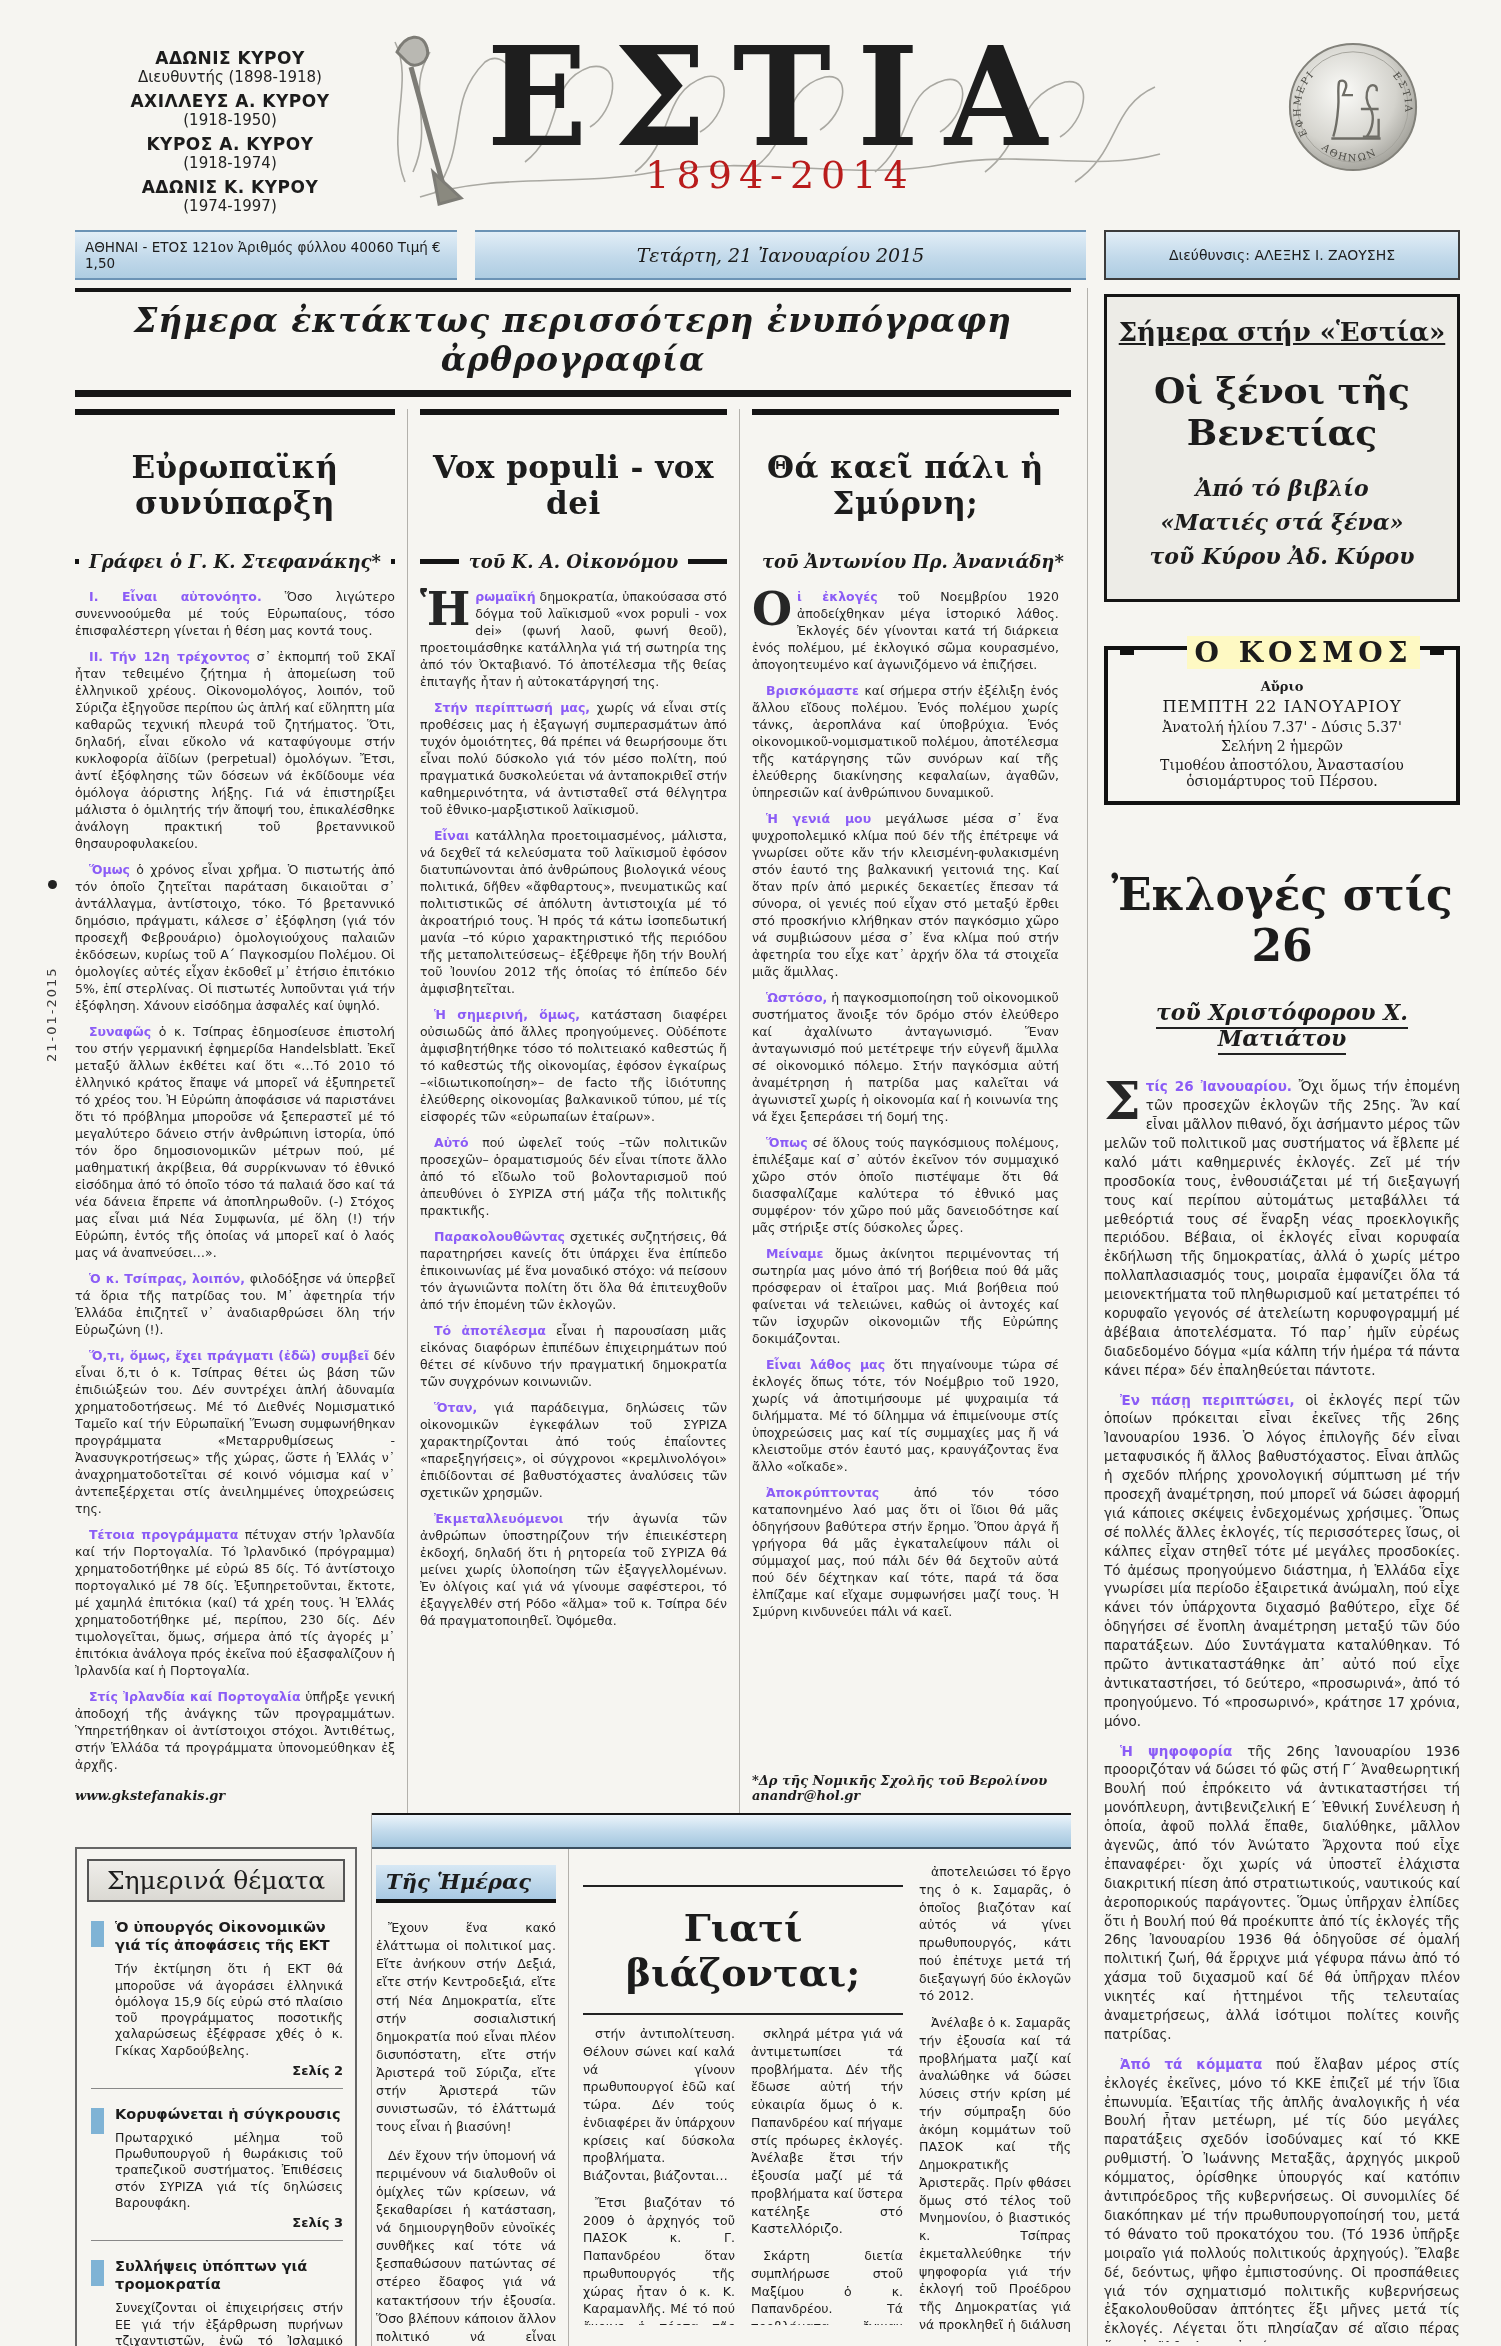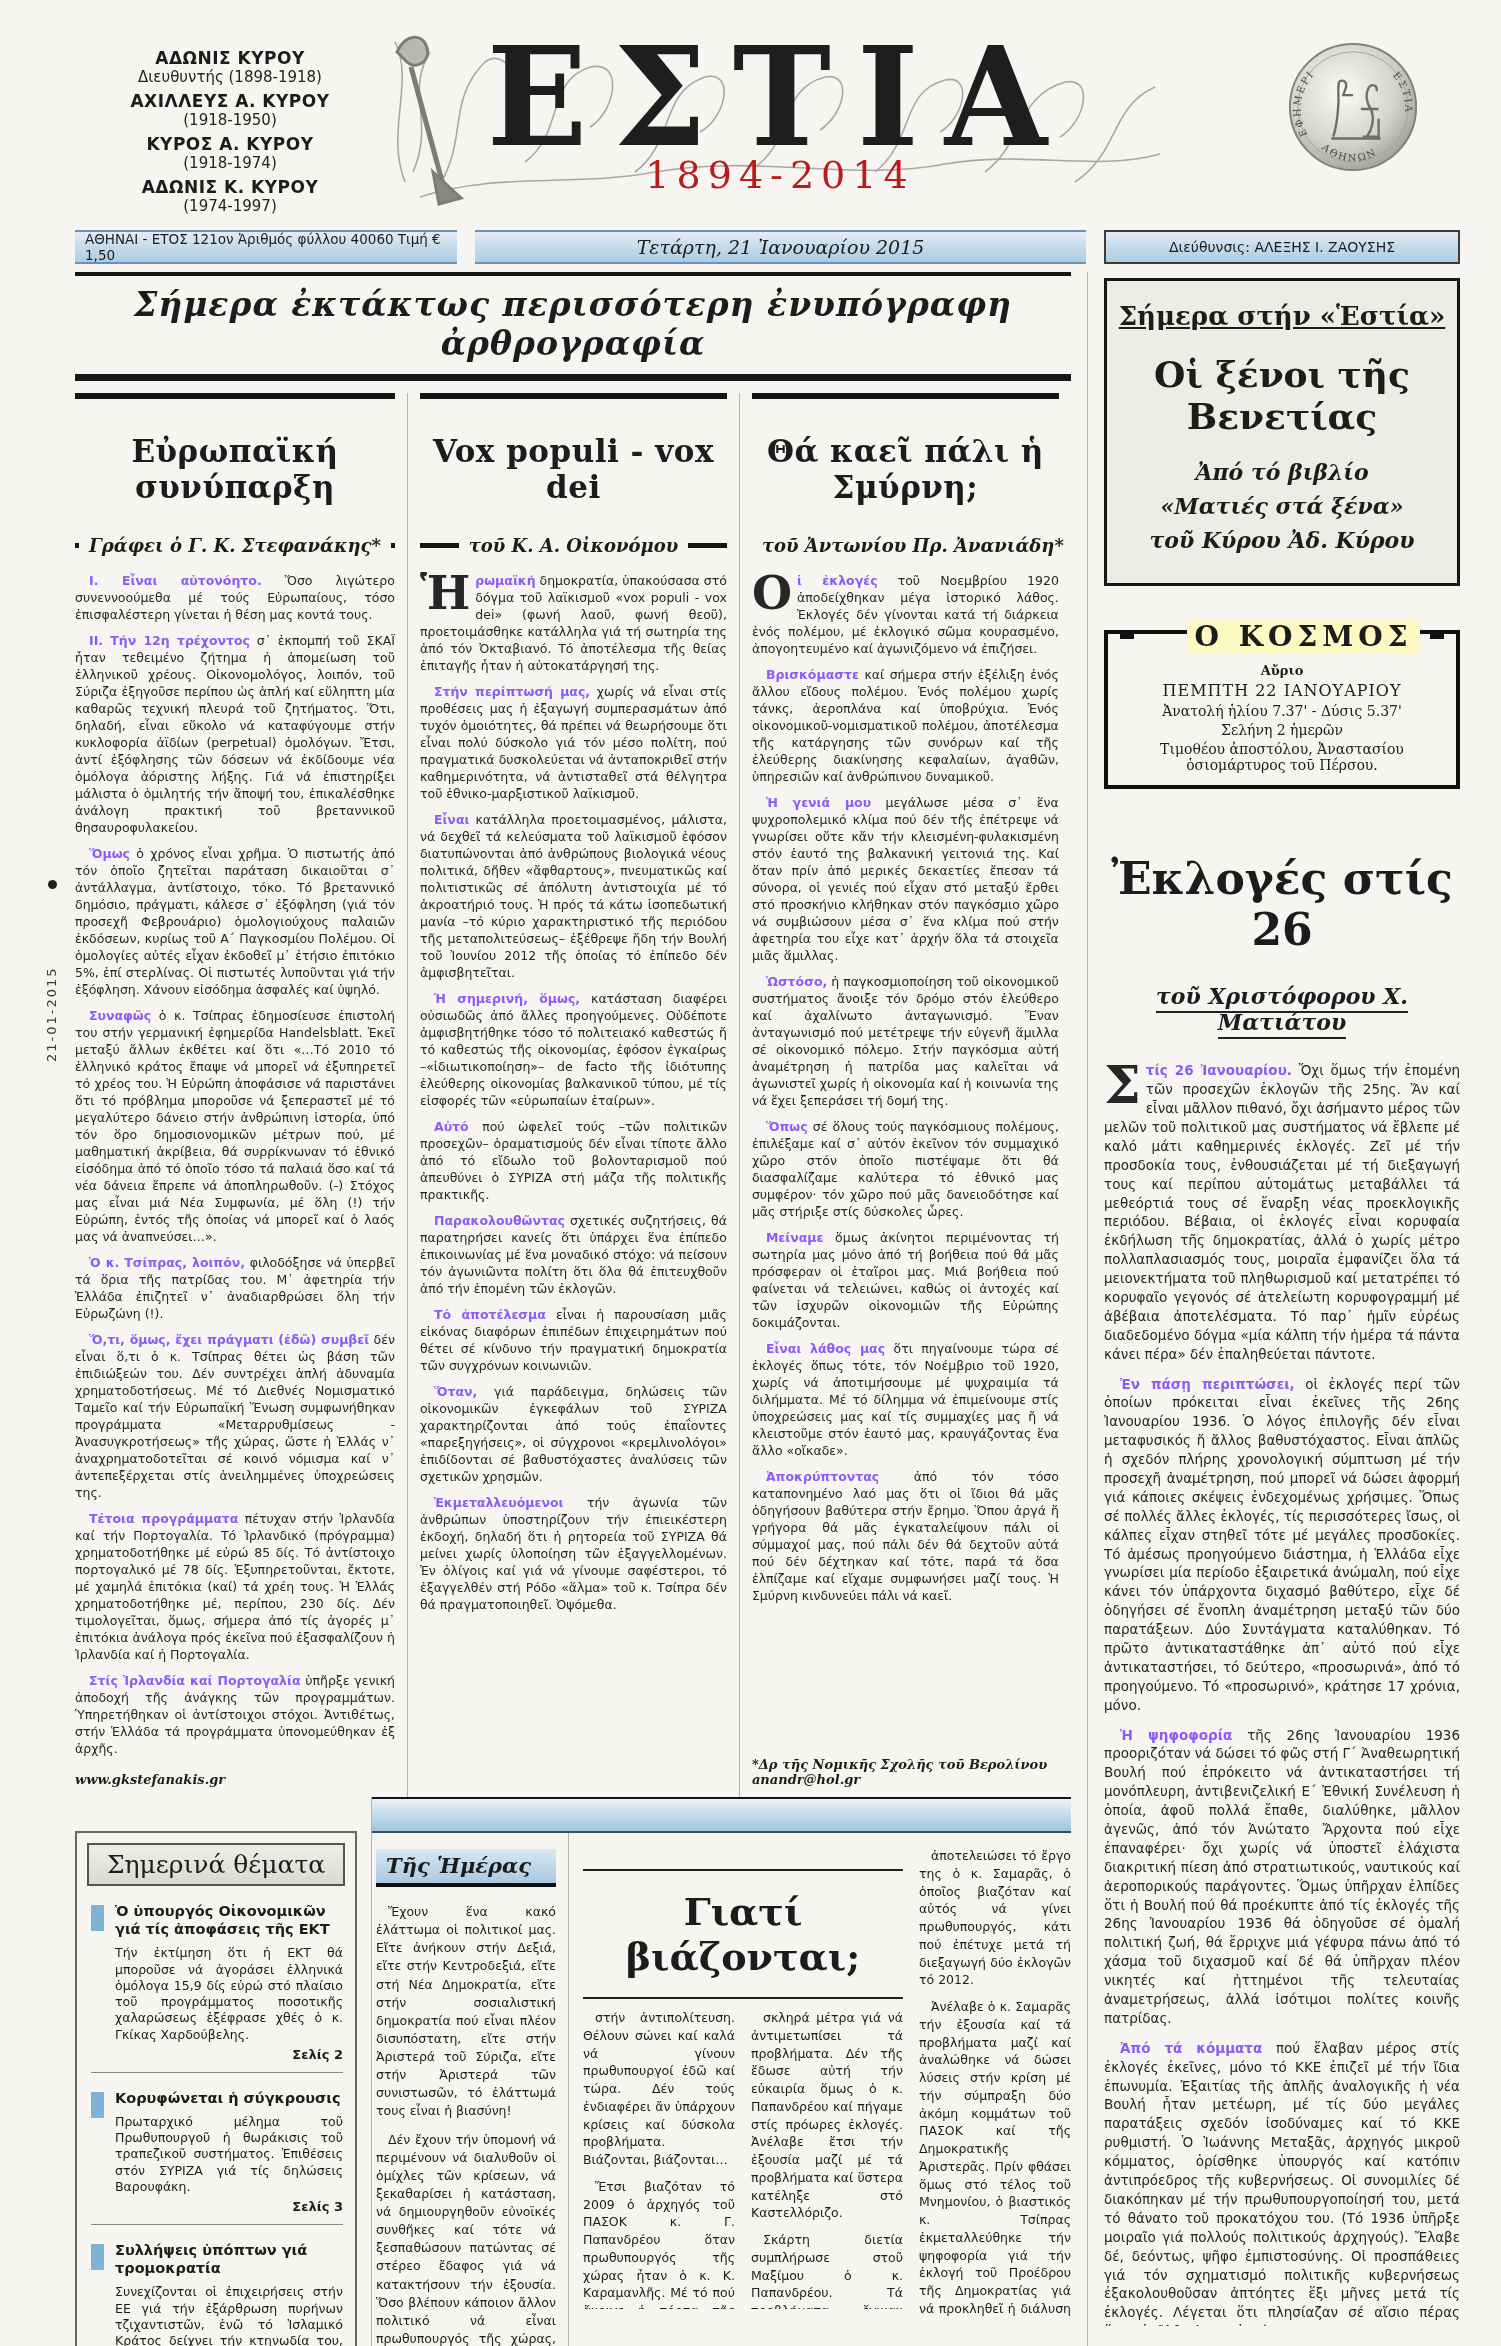--- a/index.html
+++ b/index.html
@@ -17,21 +17,21 @@
   .flames-svg { position:absolute; left:300px; top:-6px; width:800px; height:200px; }
   .mast-title-wrap { position:absolute; left:345px; top:2px; width:720px; text-align:center; }
   .mast-title { font-family:"DejaVu Serif","Liberation Serif",serif; font-weight:bold;
                 font-size:132px; line-height:1.02; letter-spacing:26px; color:#1e1e1e;
                 transform:scaleY(1.04); }
   .mast-years { font-family:"DejaVu Serif","Liberation Serif",serif; font-weight:normal;
                 font-size:38px; letter-spacing:7px; margin-top:-12px; color:#b91c1c; }
   .coin { position:absolute; right:38px; top:10px; width:138px; height:138px; }
 
   
-  .infobar { position:relative; display:flex; align-items:stretch; height:34px; margin-top:4px; gap:18px; }
+  .infobar { position:relative; display:flex; align-items:stretch; height:50px; margin-top:4px; gap:18px; }
   .bluebar { background:linear-gradient(180deg,#e2eef7 0%,#c2d9ea 55%,#aecde2 100%);
              border-top:2px solid #6b93b5; border-bottom:2px solid #6b93b5;
              display:flex; align-items:center; }
   .info-left { width:382px; padding-left:10px; font-size:13.5px; }
   .info-date { flex:1; justify-content:center; font-family:"DejaVu Serif","Liberation Serif",serif;
                font-size:19px; font-style:italic; }
   .info-right { width:356px; justify-content:center; font-size:14px;
                 border:2px solid #3c3c3c; }
 
   

